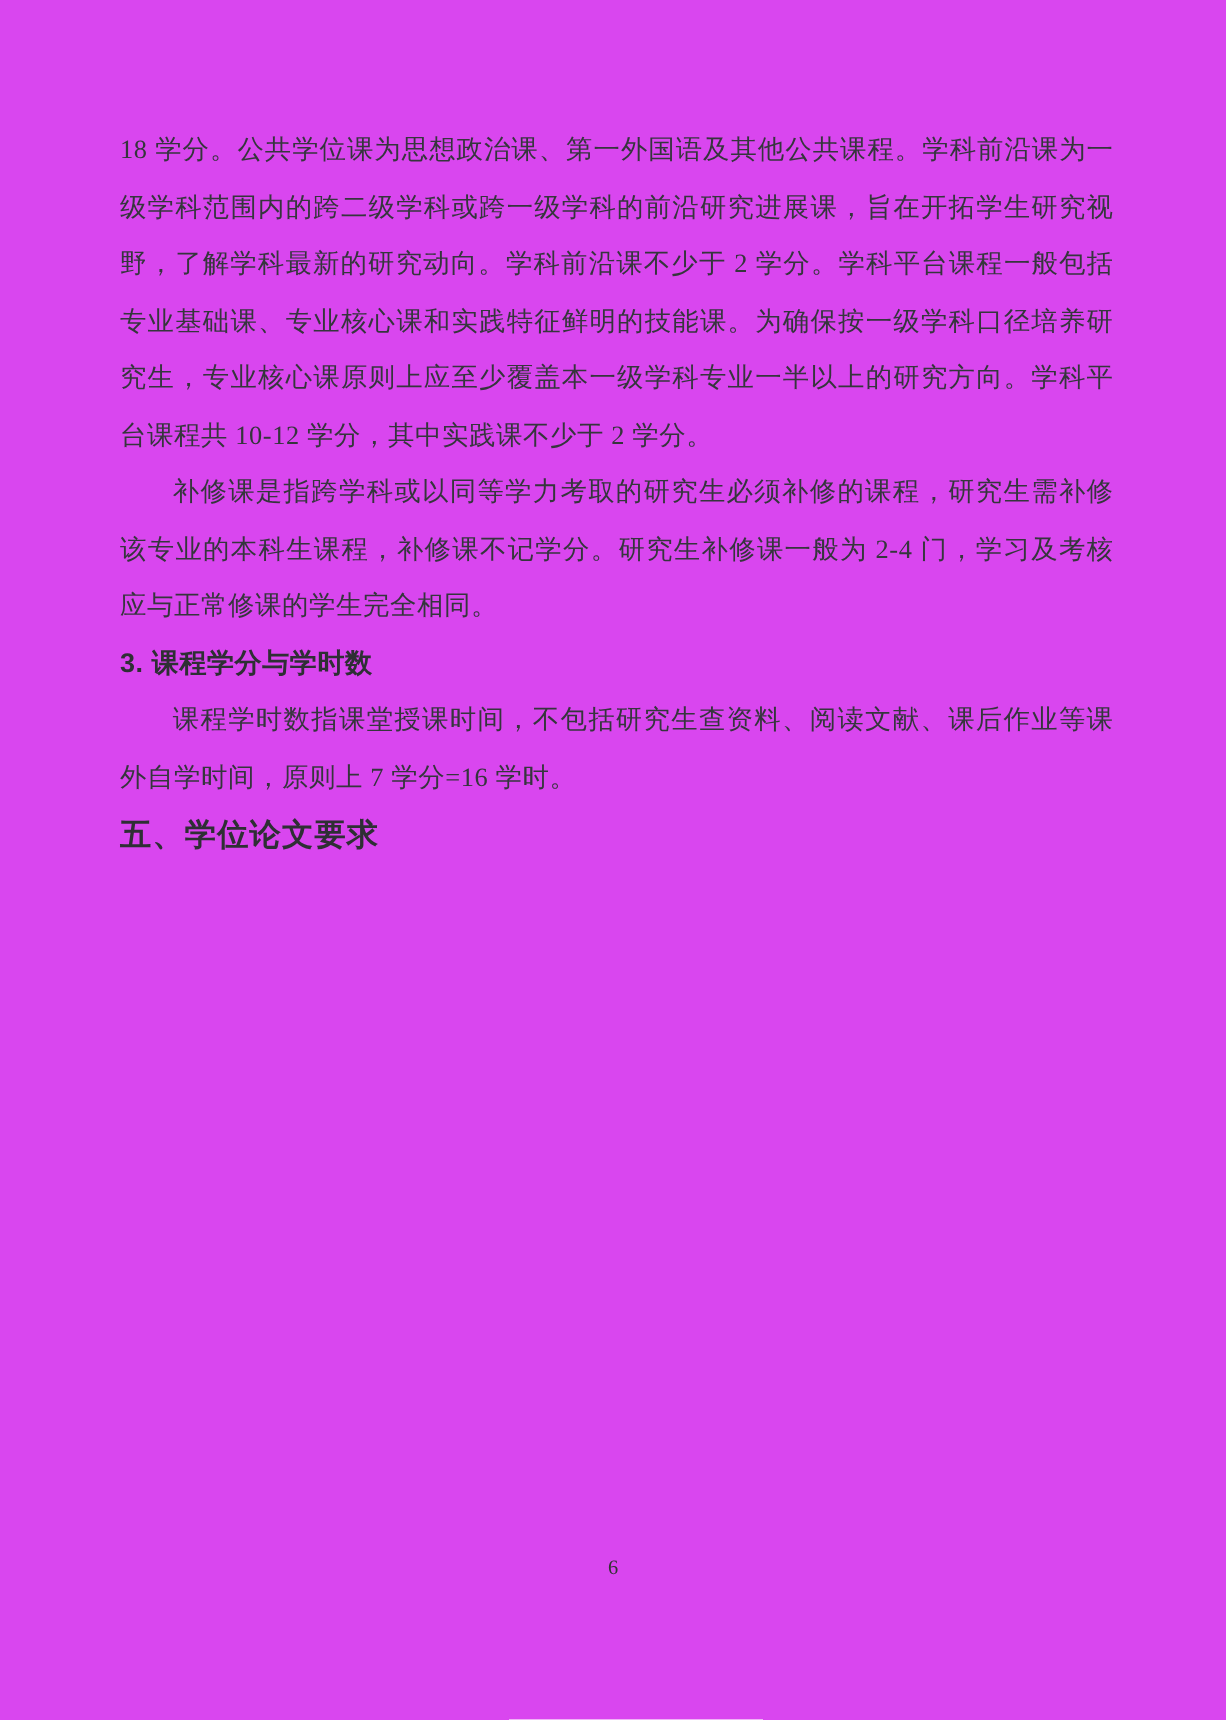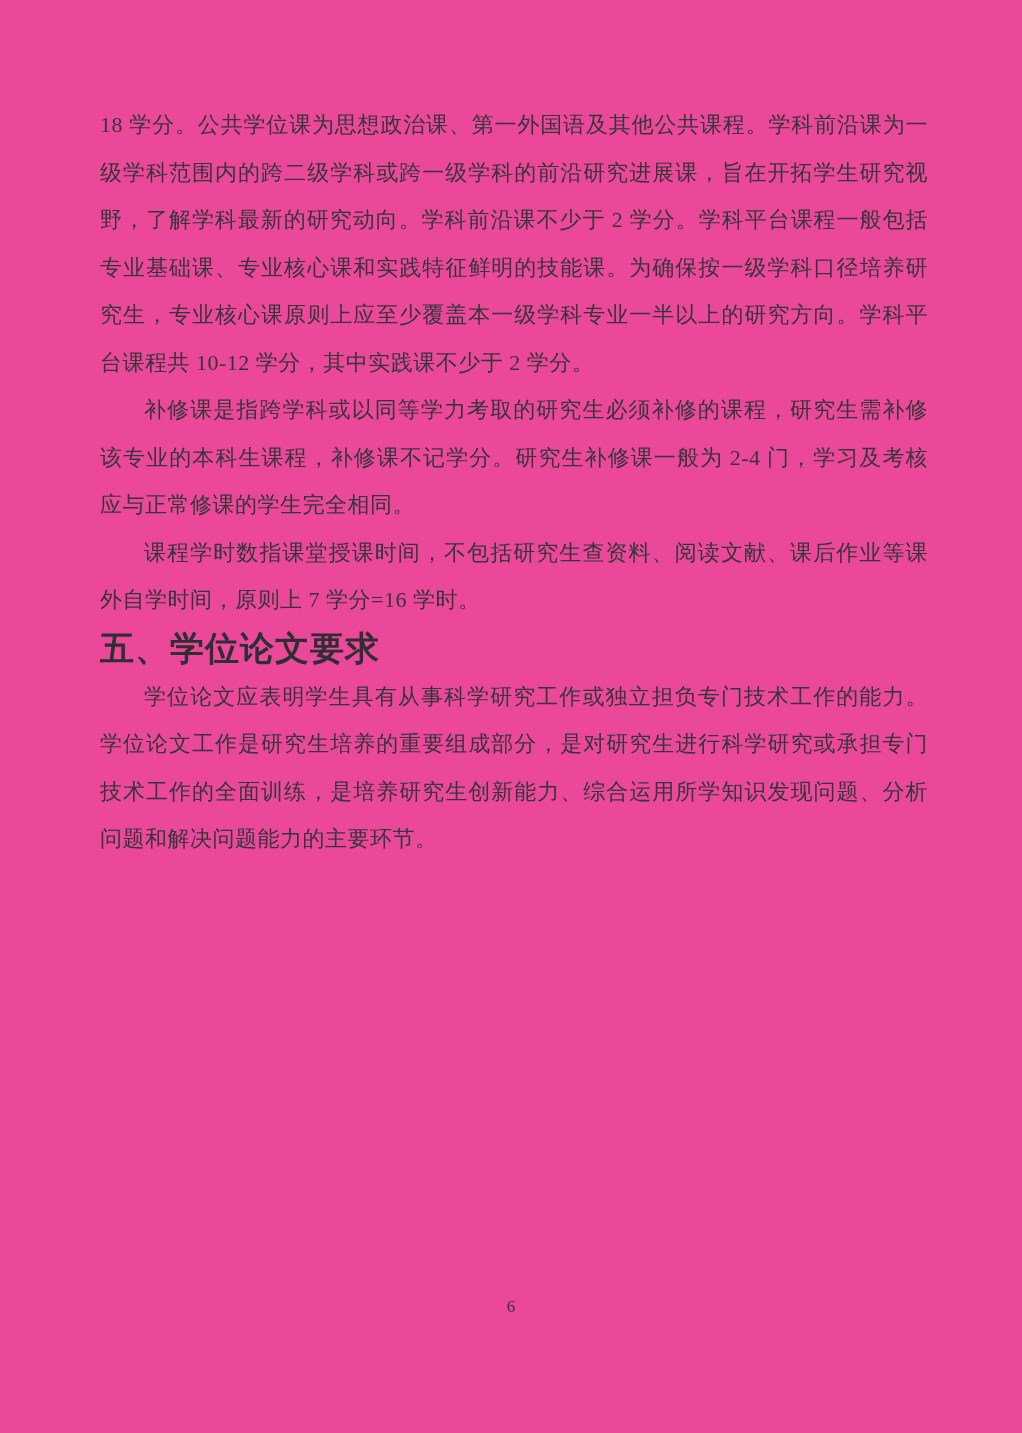--- a/index.html
+++ b/index.html
@@ -4,21 +4,21 @@
 <style>
   html, body {
     margin: 0;
     padding: 0;
     background: #ffffff;
   }
   .page {
     position: relative;
     width: 1022px;
     height: 1433px;
-    background: #ec4899;
+    background: #d946ef;
     overflow: hidden;
     font-family: "Liberation Serif", "DejaVu Serif", serif;
   }
   .content {
     position: absolute;
     left: 100px;
     top: 101px;
     width: 828px;
     color: #35363c;
     font-size: 22px;
@@ -41,21 +41,21 @@
     font-size: 22.5px;
     line-height: 47.5px;
     color: #2e2f34;
     text-align: left;
     letter-spacing: 0.5px;
   }
   .heading-main {
     margin: 0;
     font-family: "Liberation Sans", "DejaVu Sans", sans-serif;
     font-weight: bold;
-    font-size: 34px;
+    font-size: 26px;
     line-height: 49px;
     color: #2e2f34;
     text-align: left;
     letter-spacing: 1px;
   }
   .page-number {
     position: absolute;
     left: 0;
     width: 1022px;
     top: 1297px;
@@ -65,18 +65,18 @@
     font-family: "Liberation Serif", "DejaVu Serif", serif;
   }
 </style>
 </head>
 <body>
 
 <div class="page">
   <div class="content">
     <p class="para no-indent">18 学分。公共学位课为思想政治课、第一外国语及其他公共课程。学科前沿课为一级学科范围内的跨二级学科或跨一级学科的前沿研究进展课，旨在开拓学生研究视野，了解学科最新的研究动向。学科前沿课不少于 2 学分。学科平台课程一般包括专业基础课、专业核心课和实践特征鲜明的技能课。为确保按一级学科口径培养研究生，专业核心课原则上应至少覆盖本一级学科专业一半以上的研究方向。学科平台课程共 10-12 学分，其中实践课不少于 2 学分。</p>
     <p class="para">补修课是指跨学科或以同等学力考取的研究生必须补修的课程，研究生需补修该专业的本科生课程，补修课不记学分。研究生补修课一般为 2-4 门，学习及考核应与正常修课的学生完全相同。</p>
+    <h3 class="heading-sub">3. 课程学分与学时数</h3>
     <p class="para">课程学时数指课堂授课时间，不包括研究生查资料、阅读文献、课后作业等课外自学时间，原则上 7 学分=16 学时。</p>
     <h2 class="heading-main">五、学位论文要求</h2>
-    <p class="para">学位论文应表明学生具有从事科学研究工作或独立担负专门技术工作的能力。学位论文工作是研究生培养的重要组成部分，是对研究生进行科学研究或承担专门技术工作的全面训练，是培养研究生创新能力、综合运用所学知识发现问题、分析问题和解决问题能力的主要环节。</p>
   </div>
   <div class="page-number">6</div>
 </div>
 
 </body></html>

